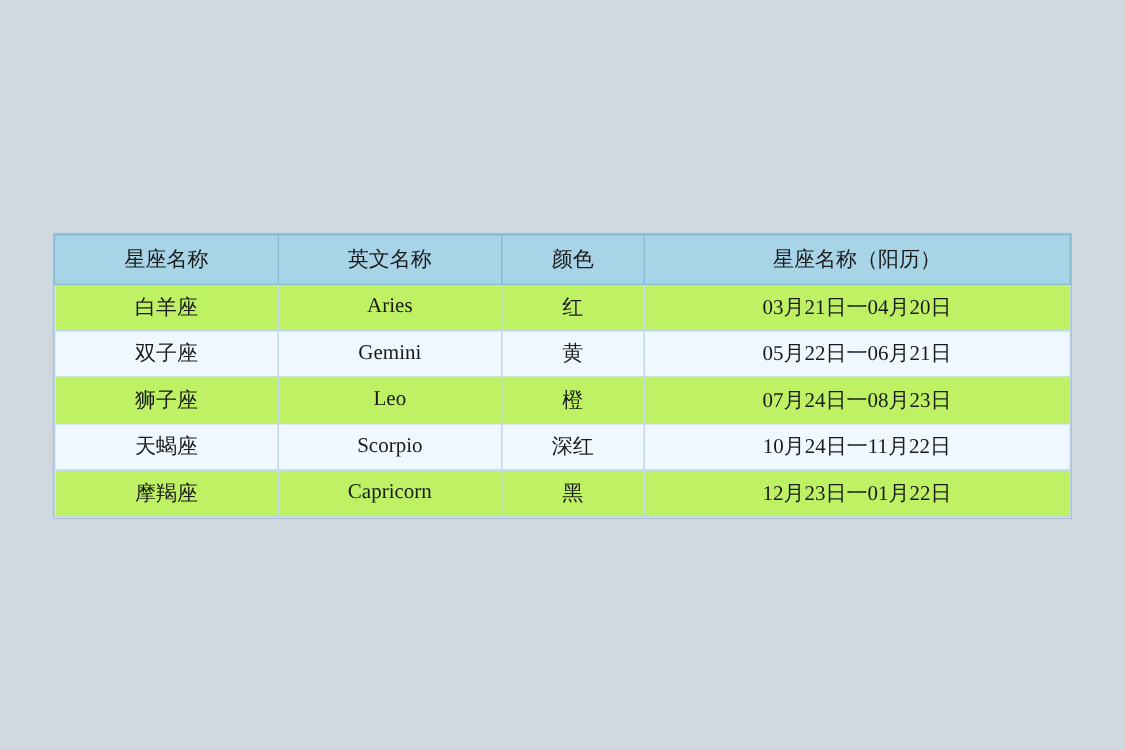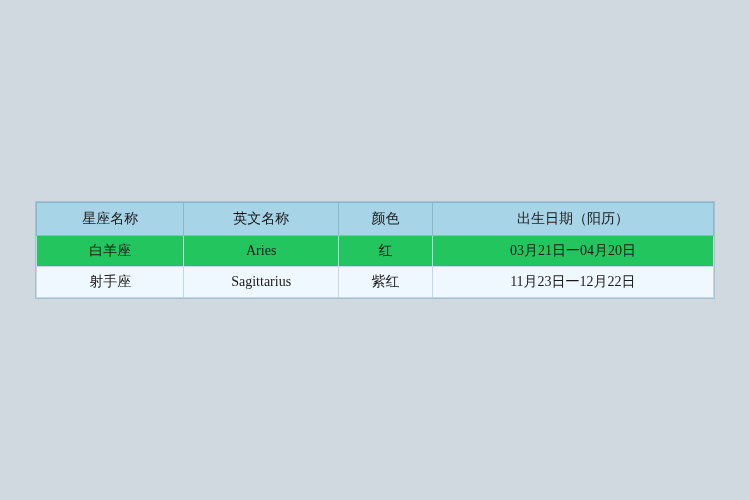--- a/index.html
+++ b/index.html
@@ -31,47 +31,65 @@
       color: #1a1a1a;
       font-size: 14px;
       margin-top: 12px;
     }
     tbody tr td {
       border: 1px solid #c0d8e8;
       padding: 6px 10px;
       text-align: center;
       color: #1a1a1a;
       font-size: 14px;
-      background-color: #22c55e;
+      background-color: #bef264;
     }
     tbody tr:nth-child(even) td {
       background-color: #f0f8ff;
     }
   </style>
 </head>
 <body>
 
 <div class="table-container">
   <table>
     <thead>
       <tr>
         <th>星座名称</th>
         <th>英文名称</th>
         <th>颜色</th>
-        <th>出生日期（阳历）</th>
+        <th>星座名称（阳历）</th>
       </tr>
     </thead>
     <tbody id="table-body">
     <tr>
           <td>白羊座</td>
           <td>Aries</td>
           <td>红</td>
           <td>03月21日一04月20日</td>
         </tr>
         <tr>
-          <td>射手座</td>
-          <td>Sagittarius</td>
-          <td>紫红</td>
-          <td>11月23日一12月22日</td>
+          <td>双子座</td>
+          <td>Gemini</td>
+          <td>黄</td>
+          <td>05月22日一06月21日</td>
+        </tr>
+        <tr>
+          <td>狮子座</td>
+          <td>Leo</td>
+          <td>橙</td>
+          <td>07月24日一08月23日</td>
+        </tr>
+        <tr>
+          <td>天蝎座</td>
+          <td>Scorpio</td>
+          <td>深红</td>
+          <td>10月24日一11月22日</td>
+        </tr>
+        <tr>
+          <td>摩羯座</td>
+          <td>Capricorn</td>
+          <td>黑</td>
+          <td>12月23日一01月22日</td>
         </tr>
       </tbody>
   </table>
 </div>
 
 </body></html>

